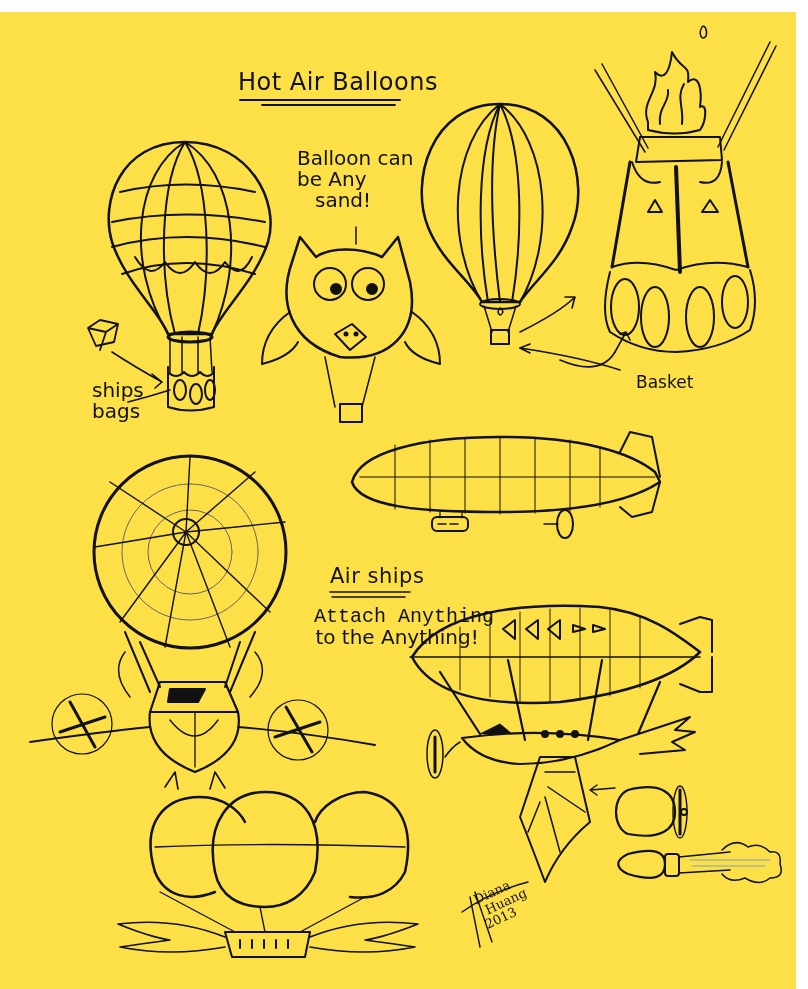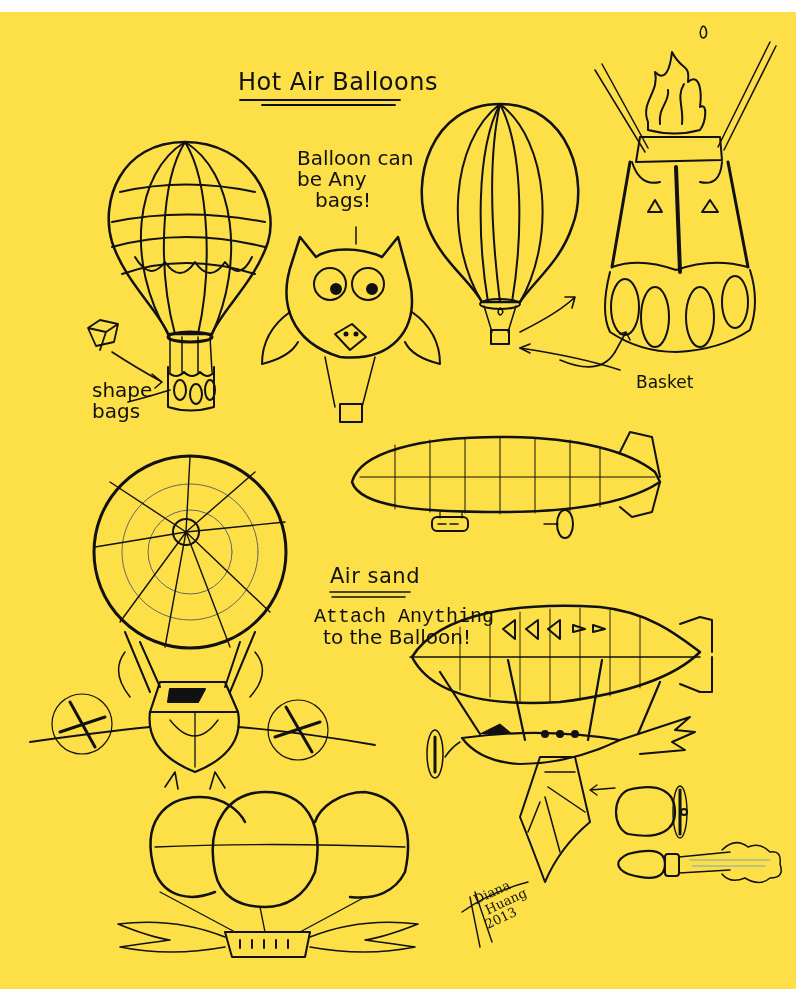--- a/index.html
+++ b/index.html
@@ -185,35 +185,35 @@
     <path d="M330 580 L410 580 M332 585 L405 585" stroke-width="1.6"></path>
   </svg>
 
   <div class="hand title" style="left:238px; top:58px;">Hot Air Balloons</div>
 
   <div class="hand note" style="left:297px; top:136px;">
     <div>Balloon can</div>
     <div>
       <span>be </span><span class="under-any">Any</span>
     </div>
-    <div style="padding-left:18px;">bags!</div>
+    <div style="padding-left:18px;">sand!</div>
   </div>
 
   <div class="hand note" style="left:92px; top:368px;">
-    <div>shape</div>
+    <div>ships</div>
     <div>bags</div>
   </div>
 
   <div class="hand label" style="left:636px; top:362px;">Basket</div>
 
-  <div class="hand title" style="left:330px; top:553px; font-size:21px;">Air sand</div>
+  <div class="hand title" style="left:330px; top:553px; font-size:21px;">Air ships</div>
 
   <div class="hand note" style="left:300px; top:594px; text-align:center;">
     <div style="padding-left:14px;font-family:Liberation Mono, monospace;">Attach Anything</div>
-    <div>to the Balloon!</div>
+    <div>to the Anything!</div>
   </div>
 
   <div class="hand sig" style="left:478px; top:870px;">
     <div>Diana</div>
     <div style="padding-left:6px;">Huang</div>
     <div>2013</div>
   </div>
 
 </div>
 

